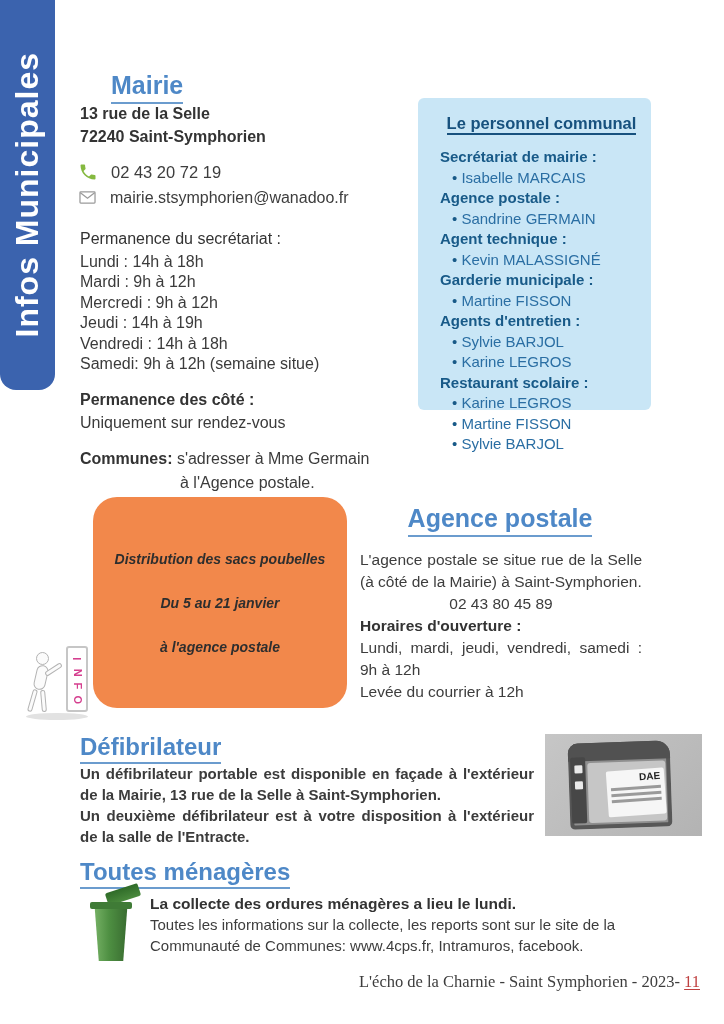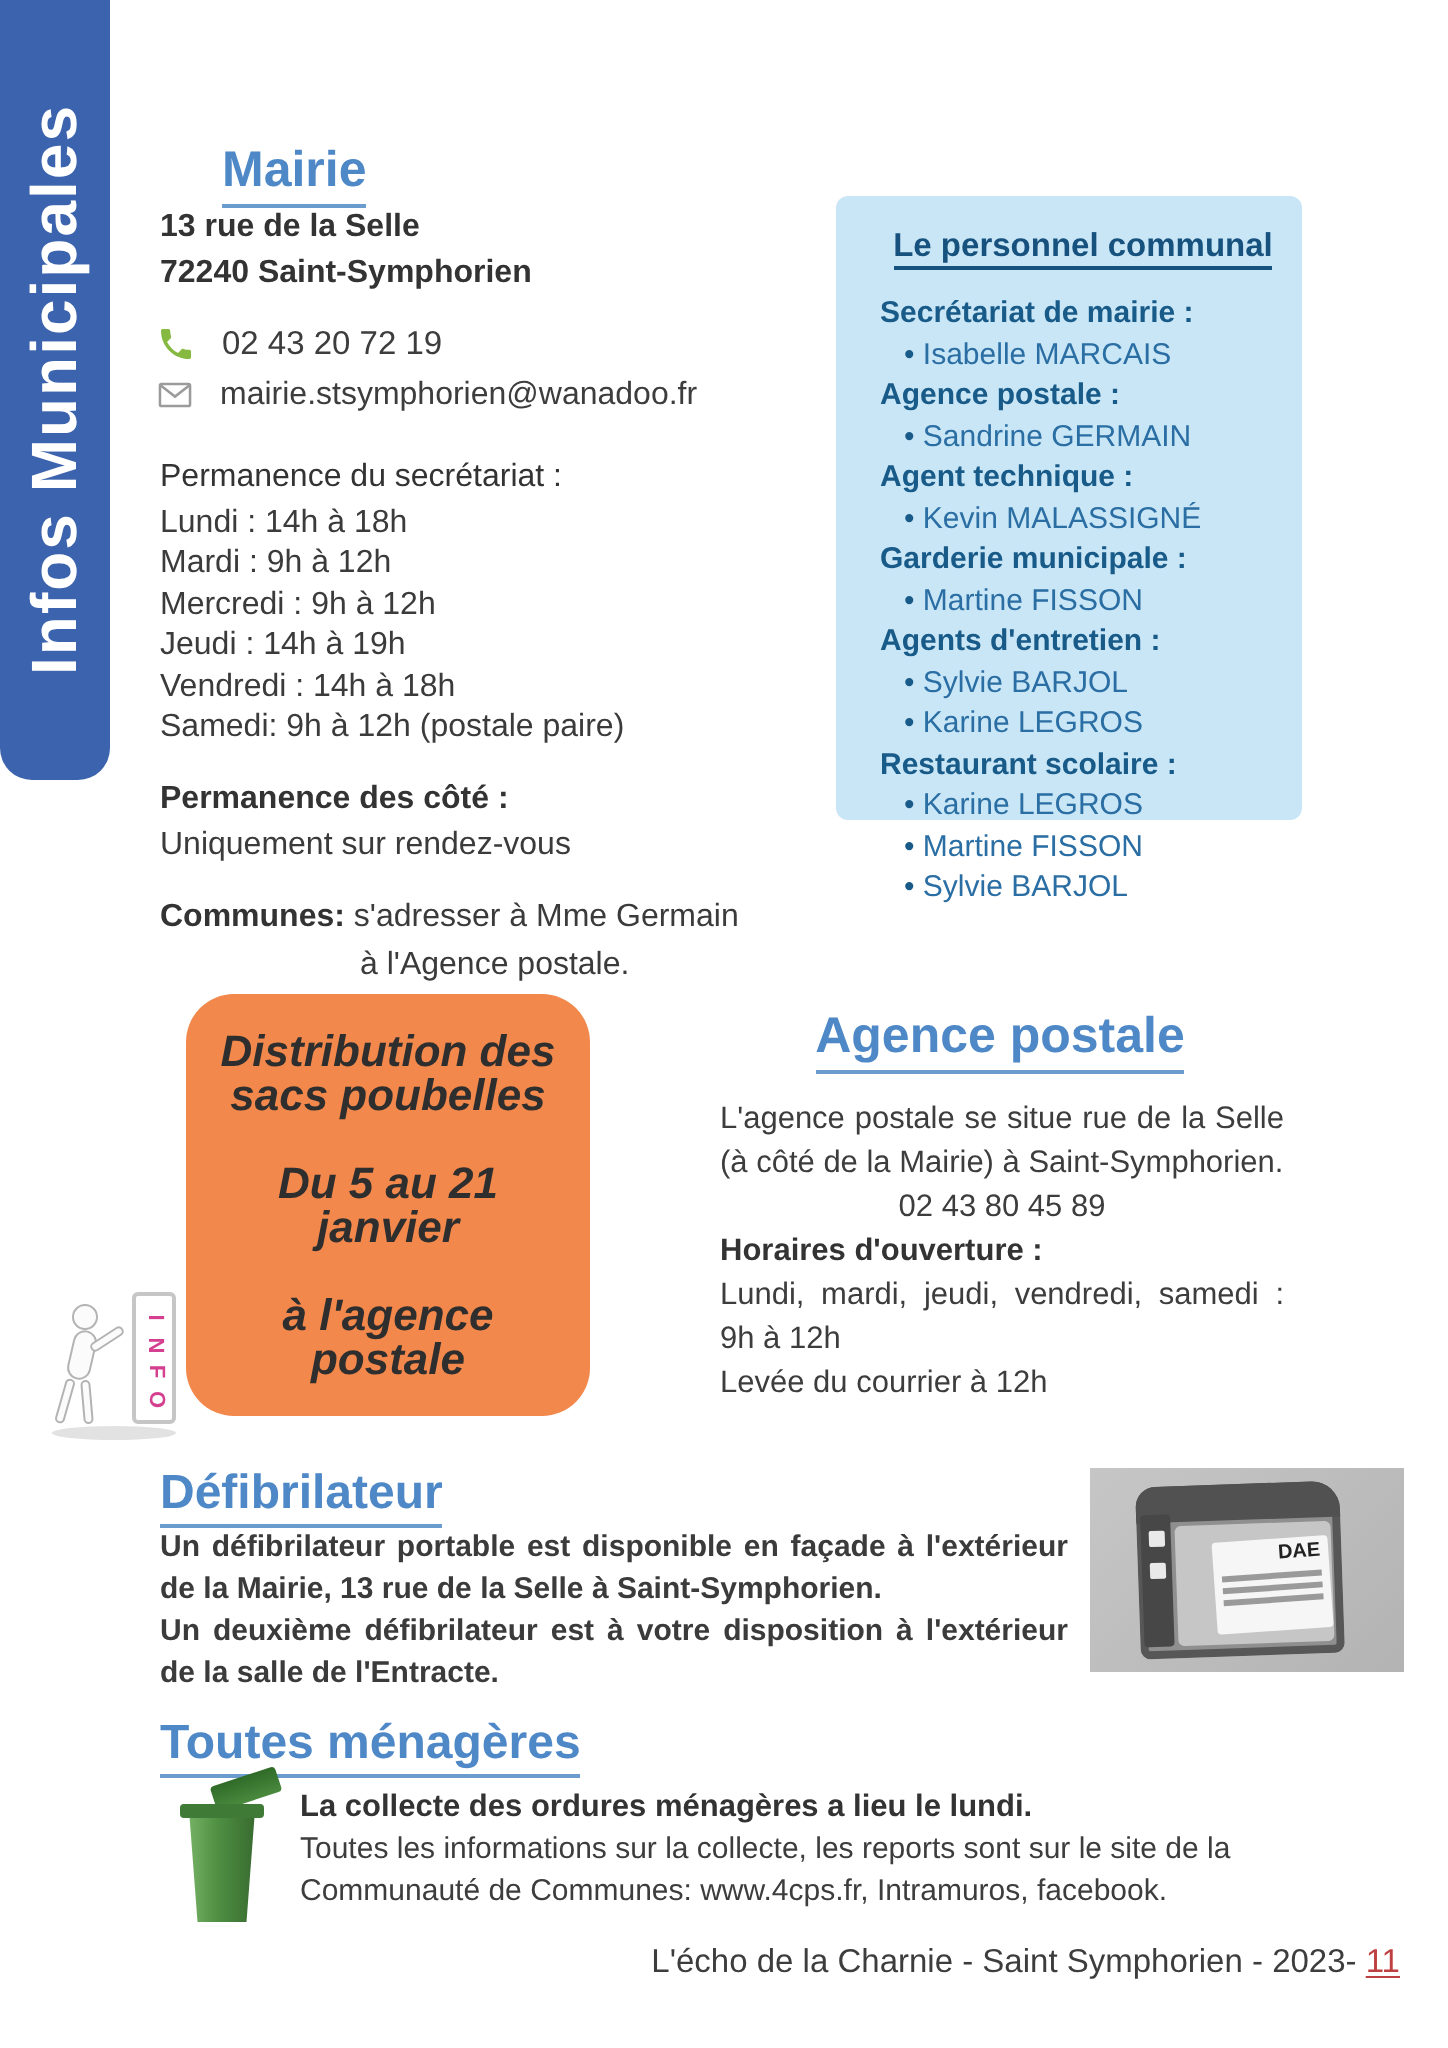--- a/index.html
+++ b/index.html
@@ -34,25 +34,25 @@
   .row-mail  { left:78px; top:188px; font-size:16px; }
   .secretariat { position:absolute; left:80px; top:229px; font-size:16px; line-height:20.5px; }
   .secretariat .bold-title { font-weight:normal; margin-bottom:2px; color:#333; }
   .elus { position:absolute; left:80px; top:388px; font-size:16px; line-height:23px; }
   .elus .bold-title { font-weight:bold; color:#333; }
   .urbanisme { position:absolute; left:80px; top:447px; font-size:16px; line-height:24px; }
   .urbanisme .lbl { font-weight:bold; color:#333; }
   .urbanisme .line2 { padding-left:100px; }
   
   .orange-box {
-    position:absolute; left:93px; top:497px; width:202px; height:211px;
+    position:absolute; left:93px; top:497px; width:254px; height:211px;
     background:#f2884b; border-radius:24px;
     display:flex; flex-direction:column; align-items:center; justify-content:center;
     padding:18px 14px; text-align:center;
-    font-weight:bold; font-style:italic; font-size:22px; color:#2e2e2e; line-height:22px;
+    font-weight:bold; font-style:italic; font-size:14px; color:#2e2e2e; line-height:22px;
   }
   .orange-box .ob-line { margin:11px 0; }
   
   .info-fig { position:absolute; left:24px; top:646px; width:84px; height:76px; }
   .info-shadow { position:absolute; left:2px; top:67px; width:62px; height:7px; background:#e2e2e2; border-radius:50%; }
   .info-sign {
     position:absolute; left:42px; top:0; width:22px; height:66px;
     background:#fff; border:2px solid #c6c6c6; border-radius:3px;
     display:flex; flex-direction:column; align-items:center; justify-content:center;
   }
@@ -107,21 +107,21 @@
   .defib-label .bars i { display:block; height:3px; background:#9a9a9a; margin:3px 0; }
   
   .ordures-title { position:absolute; left:80px; top:858px; font-size:24px; }
   .bin { position:absolute; left:84px; top:888px; width:60px; height:76px; }
   .bin-lid { position:absolute; left:22px; top:0px; width:34px; height:13px; background:linear-gradient(#2f6b28,#4a8a3d); border-radius:2px; transform:rotate(-18deg); }
   .bin-rim { position:absolute; left:6px; top:14px; width:42px; height:7px; background:#3f7b36; border-radius:2px; }
   .bin-body { position:absolute; left:9px; top:21px; width:36px; height:52px; background:linear-gradient(90deg,#79b468,#4e8f42 45%,#37692f); clip-path:polygon(5% 0,95% 0,84% 100%,16% 100%); border-radius:2px; }
   .ordures-text { position:absolute; left:150px; top:893px; width:548px; font-size:15px; line-height:21px; color:#3d3d3d; }
   .ordures-text .bold-line { font-weight:bold; font-size:15.5px; color:#333; }
   
-  .footer { position:absolute; right:24px; top:972px; font-size:16.5px; color:#3d3d3d; }
+  .footer { position:absolute; right:24px; top:972px; font-size:16.5px; color:#3d3d3d;font-family:Liberation Serif, serif; }
   .footer .page-num { color:#bf4040; text-decoration:underline; text-underline-offset:2px; }
   .icon { display:inline-flex; }
 </style>
 </head>
 <body>
 
 <div class="page">
 
   <div class="sidebar">
     <div class="sidebar-label">Infos Municipales</div>
@@ -154,21 +154,21 @@
     <span>mairie.stsymphorien@wanadoo.fr</span>
   </div>
 
   <div class="secretariat">
     <div class="bold-title">Permanence du secrétariat :</div>
     <div>Lundi : 14h à 18h</div>
     <div>Mardi : 9h à 12h</div>
     <div>Mercredi : 9h à 12h</div>
     <div>Jeudi : 14h à 19h</div>
     <div>Vendredi : 14h à 18h</div>
-    <div>Samedi: 9h à 12h (postale paire)</div>
+    <div>Samedi: 9h à 12h (semaine situe)</div>
   </div>
 
   <div class="elus">
     <div class="bold-title">Permanence des côté :</div>
     <div>Uniquement sur rendez-vous</div>
   </div>
 
   <div class="urbanisme">
     <div><span class="lbl">Communes:</span><span> s'adresser à Mme Germain</span></div>
     <div class="line2">à l'Agence postale.</div>

